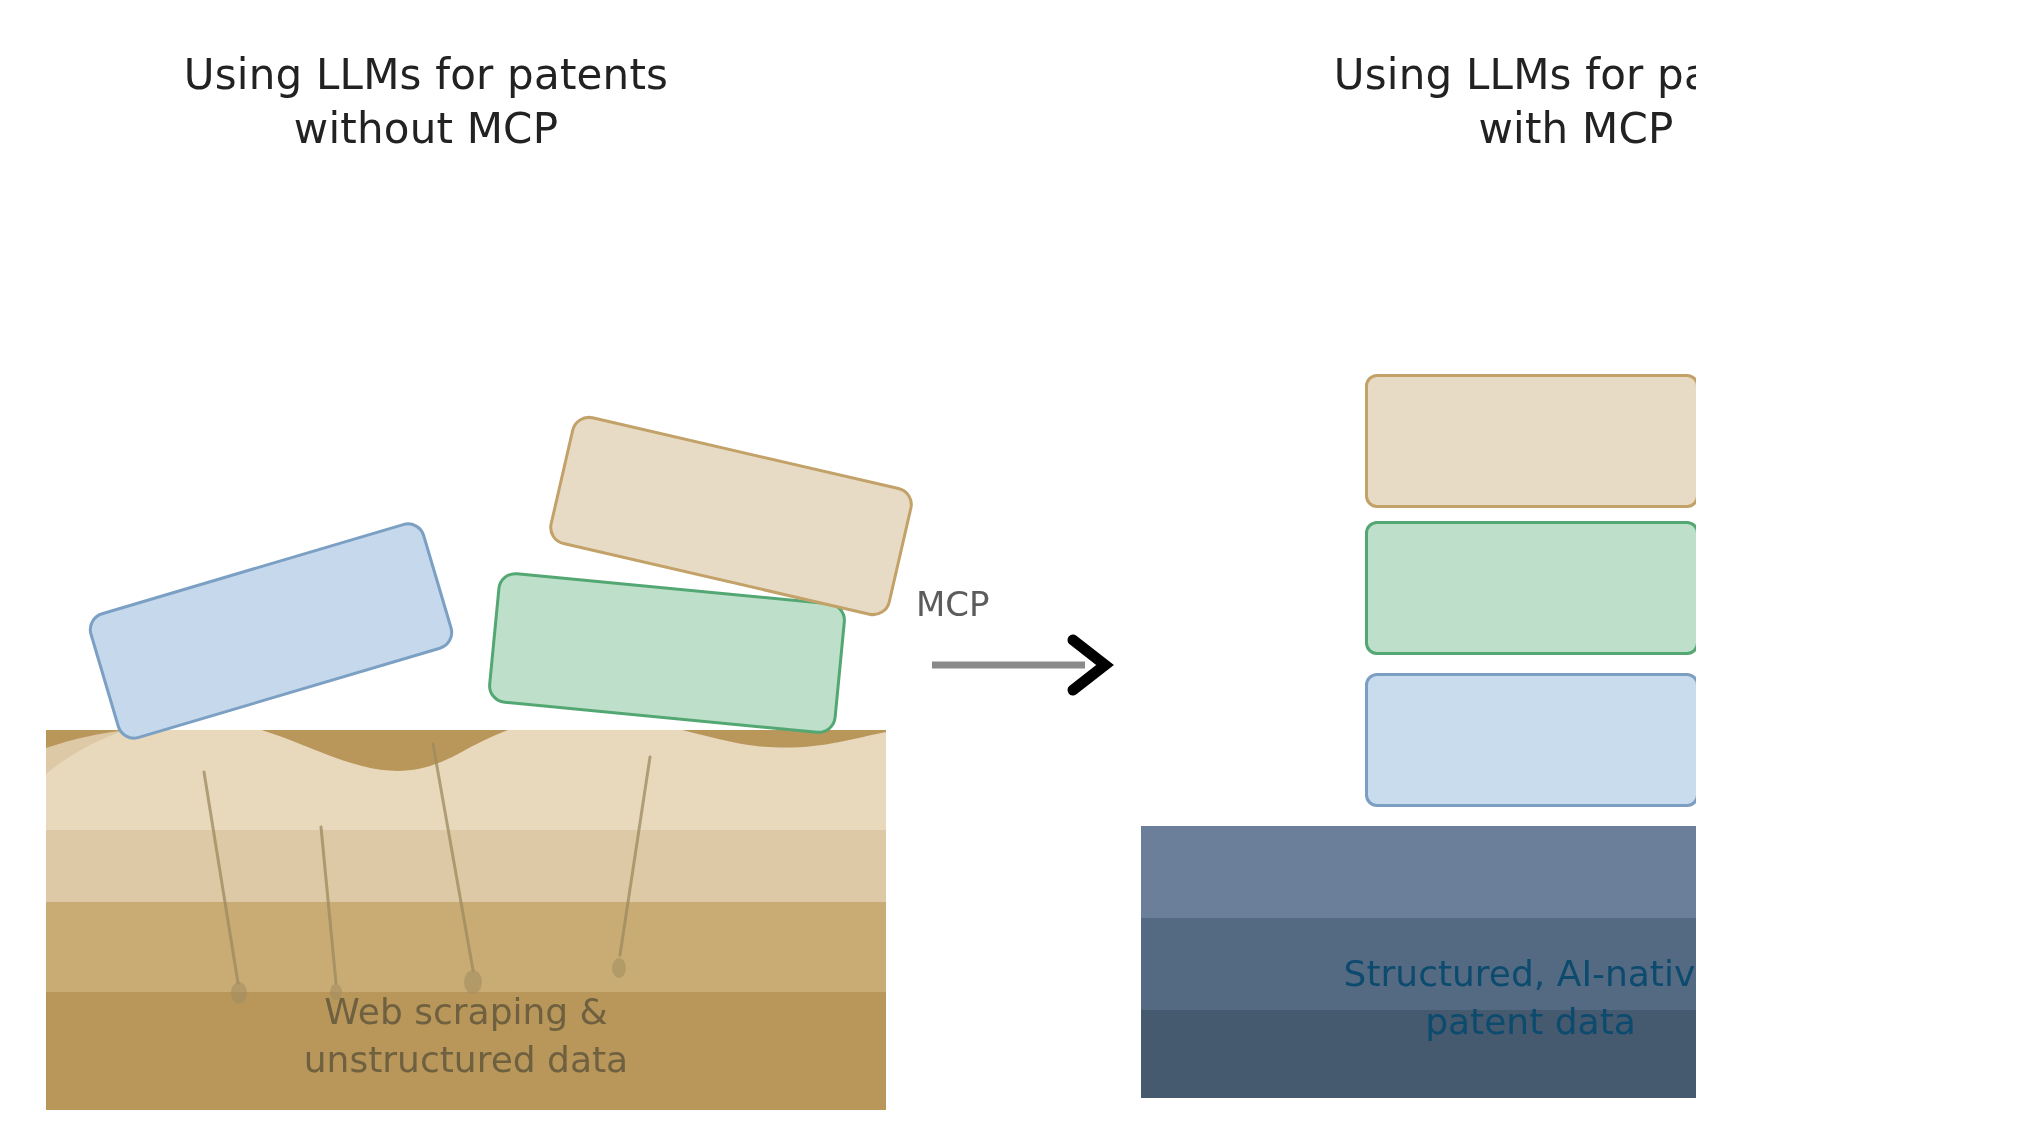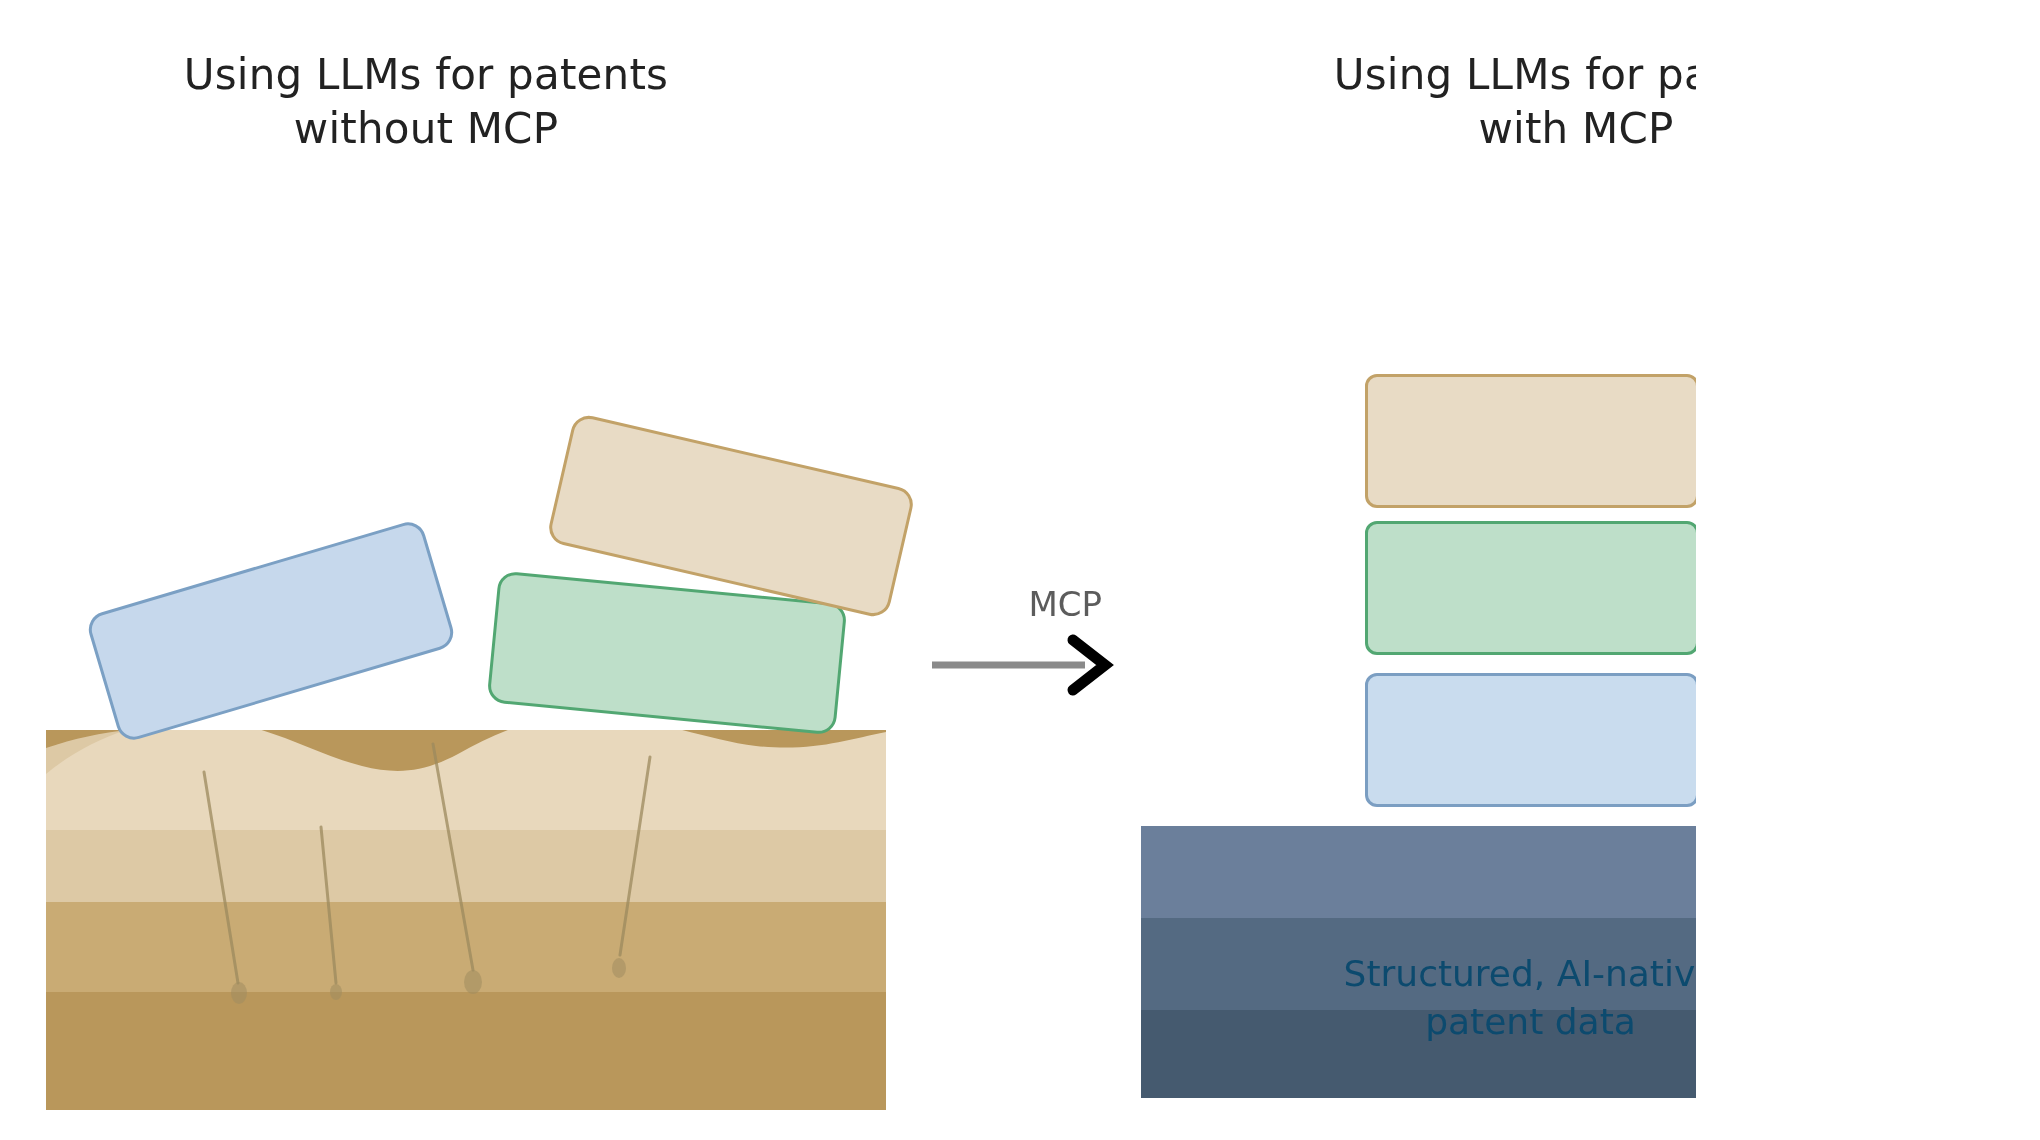--- a/index.html
+++ b/index.html
@@ -83,24 +83,24 @@
     font-size: 36px;
     line-height: 1.32;
     color: #6f6140;
     white-space: pre-line;
     pointer-events: none;
   }
 
   
   #mcp-label {
     position: absolute;
-    left: 882px;
+    left: 916px;
     top: 584px;
     width: 220px;
-    text-align: right;
+    text-align: left;
     font-size: 34px;
     color: #5c5c5c;
   }
   #mcp-arrow {
     position: absolute;
     left: 930px;
     top: 630px;
     width: 190px;
     height: 70px;
   }
@@ -177,20 +177,22 @@
       </g>
       <g fill="#a08d60" opacity="0.55">
         <ellipse cx="193" cy="263" rx="8" ry="11"></ellipse>
         <ellipse cx="290" cy="262" rx="6" ry="8"></ellipse>
         <ellipse cx="427" cy="252" rx="9" ry="12"></ellipse>
         <ellipse cx="573" cy="238" rx="7" ry="10"></ellipse>
       </g>
     </svg>
   </div>
 
+  <div id="sand-label">Web scraping &amp;
+unstructured data</div>
 
   <div class="card card-blue-tilt"></div>
   <div class="card card-green-tilt"></div>
   <div class="card card-tan-tilt"></div>
 
   <div id="mcp-label">MCP</div>
 
   <div id="mcp-arrow">
     <svg width="190" height="70" viewBox="0 0 190 70" xmlns="http://www.w3.org/2000/svg">
       <line x1="2" y1="35" x2="155" y2="35" stroke="#8a8a8a" stroke-width="7"></line>

